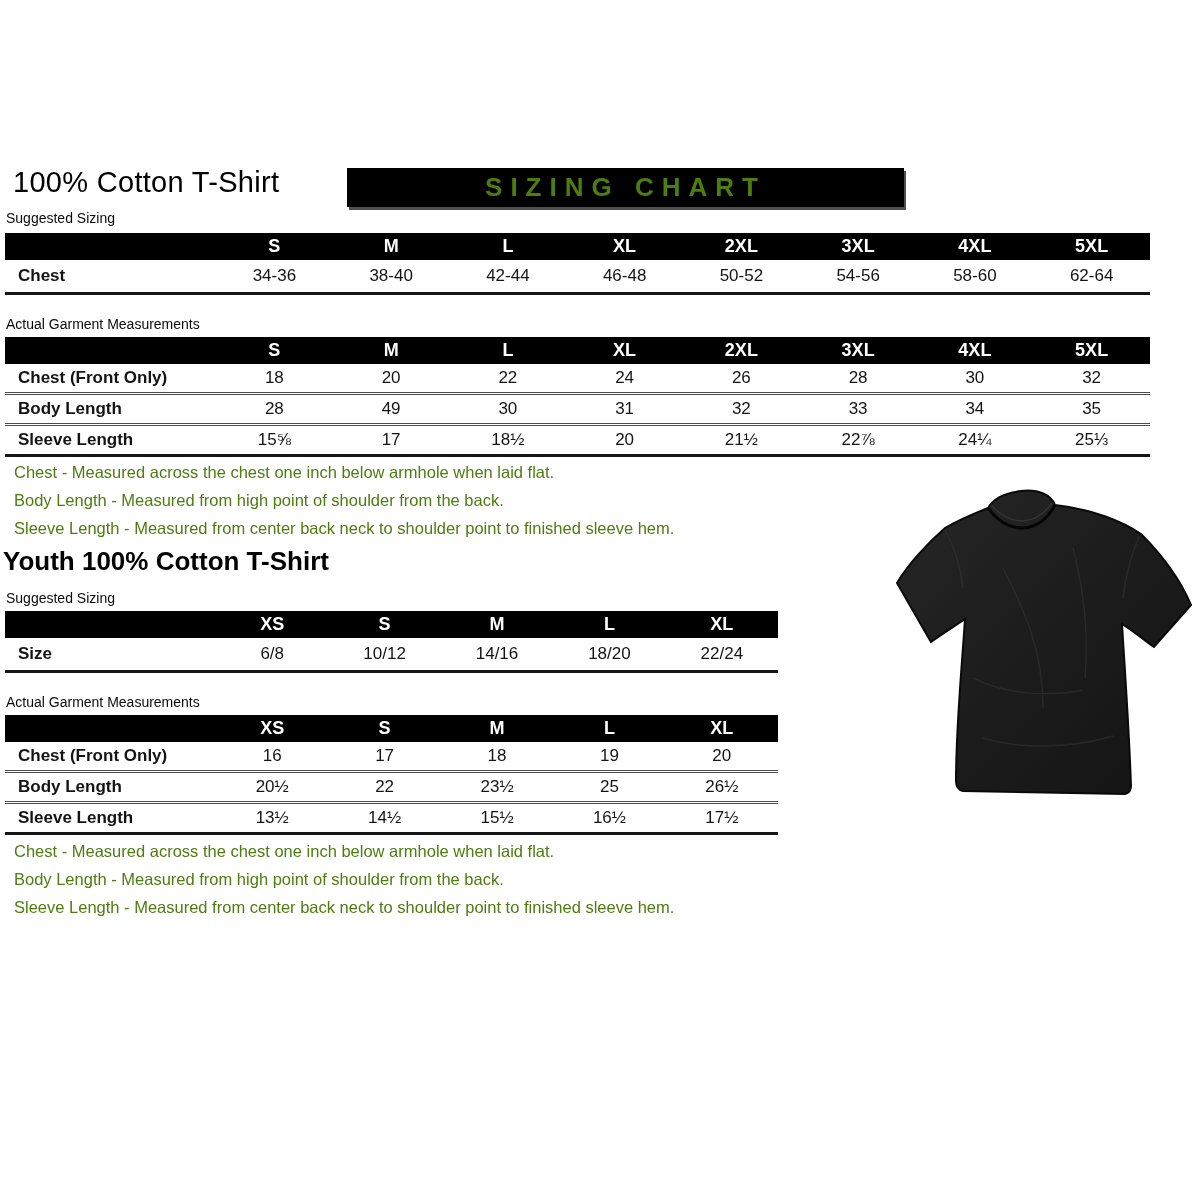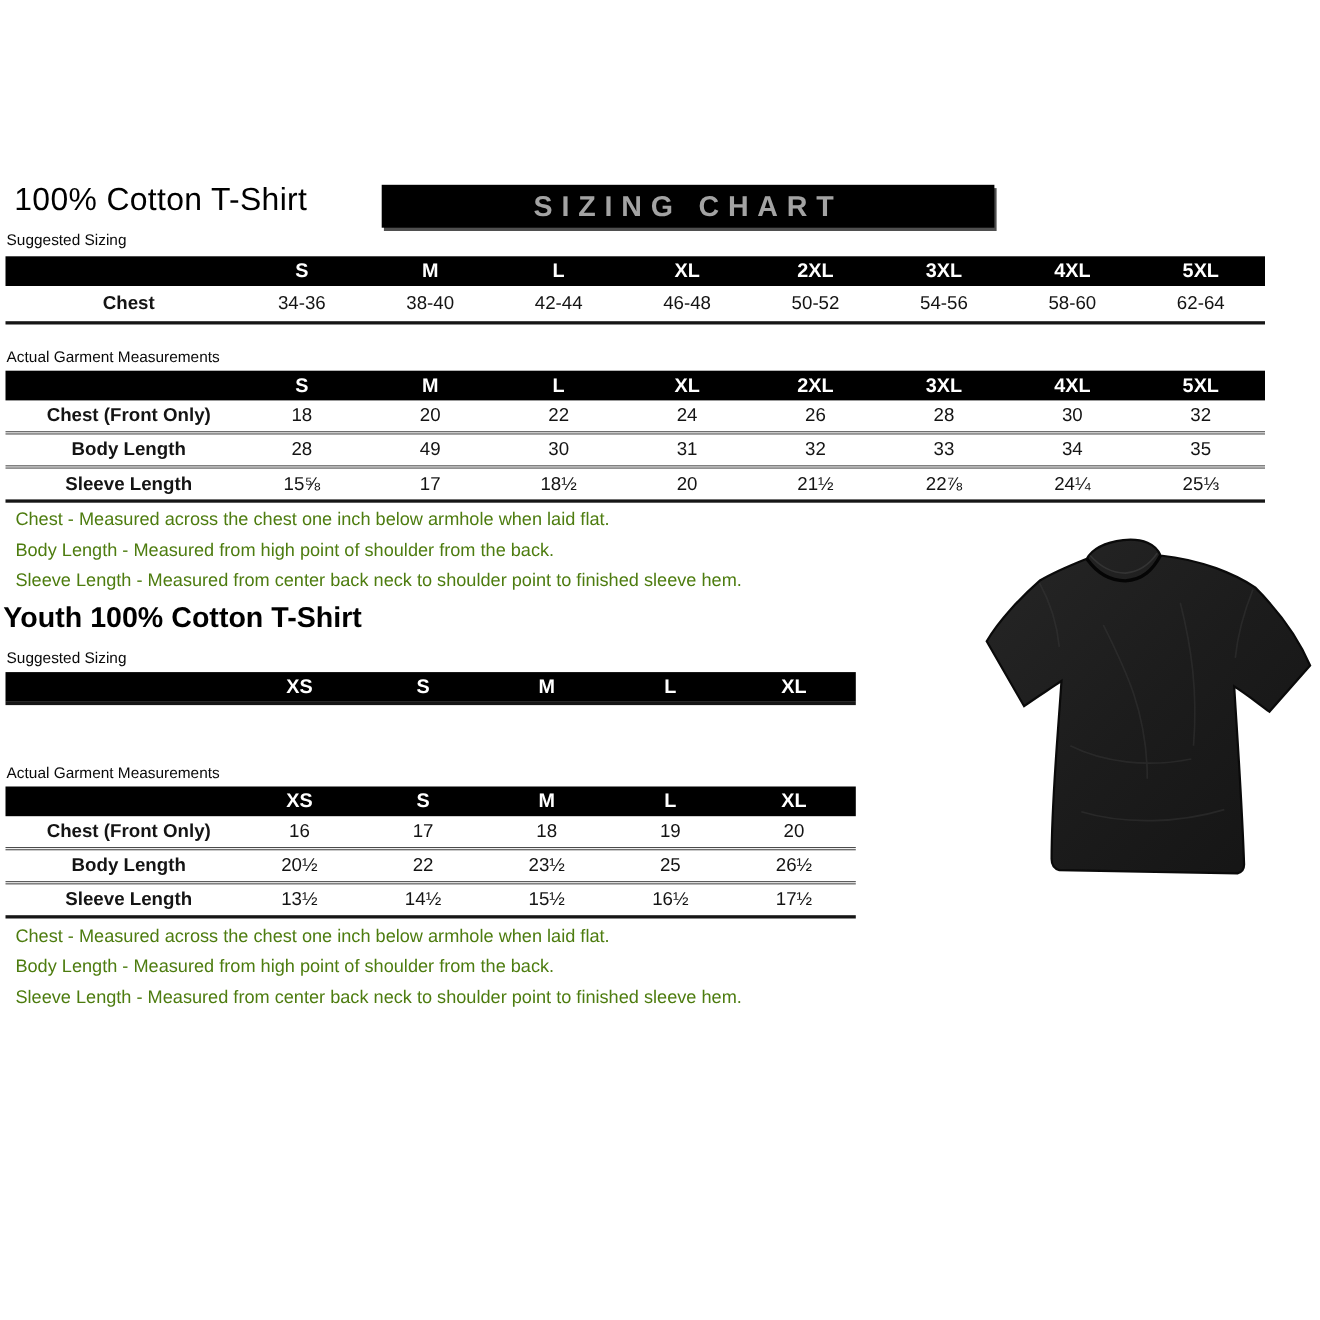--- a/index.html
+++ b/index.html
@@ -5,37 +5,37 @@
   html,body{margin:0;padding:0}
   body{
     width:1200px;height:1200px;position:relative;overflow:hidden;
     background:#ffffff;color:#000;
     font-family:"Liberation Sans", sans-serif;
   }
   .abs{position:absolute}
 
   .title{font-size:29px;font-weight:400;letter-spacing:.3px;white-space:nowrap}
   .banner{
-    background:#000;color:#a3a3a3;display:flex;align-items:center;justify-content:center;
+    background:#000;color:#4d7c0f;display:flex;align-items:center;justify-content:center;
     font-weight:700;font-size:26px;letter-spacing:8px;white-space:nowrap;
     box-shadow:2px 3px 0 #4f4f4f;
   }
   .sec-label{font-size:14px;color:#0a0a0a;white-space:nowrap}
   .youth-title{font-size:26px;font-weight:700;white-space:nowrap}
 
   .sz-table{border-bottom:3px solid #161616}
   .sz-head{
     display:flex;background:#000;color:#fff;font-weight:700;font-size:18px;
     height:27px;align-items:center;
   }
   .sz-row{display:flex;height:28px;align-items:center;font-size:17px;color:#141414}
   .rows-32 .sz-row{height:32px}
   .sz-row + .sz-row{border-top:3px double #4c4c4c}
   .sz-cell{flex:1;text-align:center}
-  .sz-label{flex:0 0 198px;text-align:center;padding-left:13px;font-weight:700}
+  .sz-label{flex:0 0 198px;text-align:left;padding-left:13px;font-weight:700}
   .sz-label span{font-weight:700}
 
   .notes{font-size:16.5px;line-height:28px;color:#4d7c0f;white-space:nowrap}
 
   .tee{position:absolute;left:893px;top:478px;width:302px;height:332px}
 </style>
 </head>
 <body>
 
 <div class="abs title" style="left:13px;top:166px">100% Cotton T-Shirt</div>
@@ -129,20 +129,28 @@
 <div class="abs sec-label" style="left:6px;top:590px">Suggested Sizing</div>
 
 <div class="abs sz-table rows-32" style="left:5px;top:611px;width:773px">
     <div class="sz-head">
       <div class="sz-cell sz-label"></div>
       <div class="sz-cell">XS</div>
       <div class="sz-cell">S</div>
       <div class="sz-cell">M</div>
       <div class="sz-cell">L</div>
       <div class="sz-cell">XL</div>
+    </div>
+    <div class="sz-row">
+      <div class="sz-cell sz-label">Size<span></span></div>
+      <div class="sz-cell">6/8</div>
+      <div class="sz-cell">10/12</div>
+      <div class="sz-cell">14/16</div>
+      <div class="sz-cell">18/20</div>
+      <div class="sz-cell">22/24</div>
     </div>
   </div>
 
 <div class="abs sec-label" style="left:6px;top:694px">Actual Garment Measurements</div>
 
 <div class="abs sz-table" style="left:5px;top:715px;width:773px">
     <div class="sz-head">
       <div class="sz-cell sz-label"></div>
       <div class="sz-cell">XS</div>
       <div class="sz-cell">S</div>

